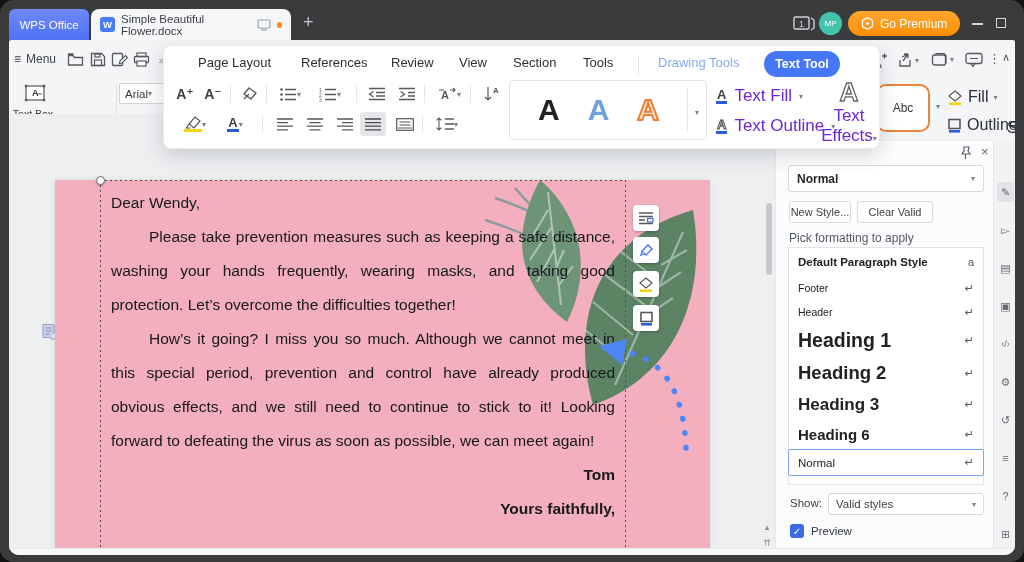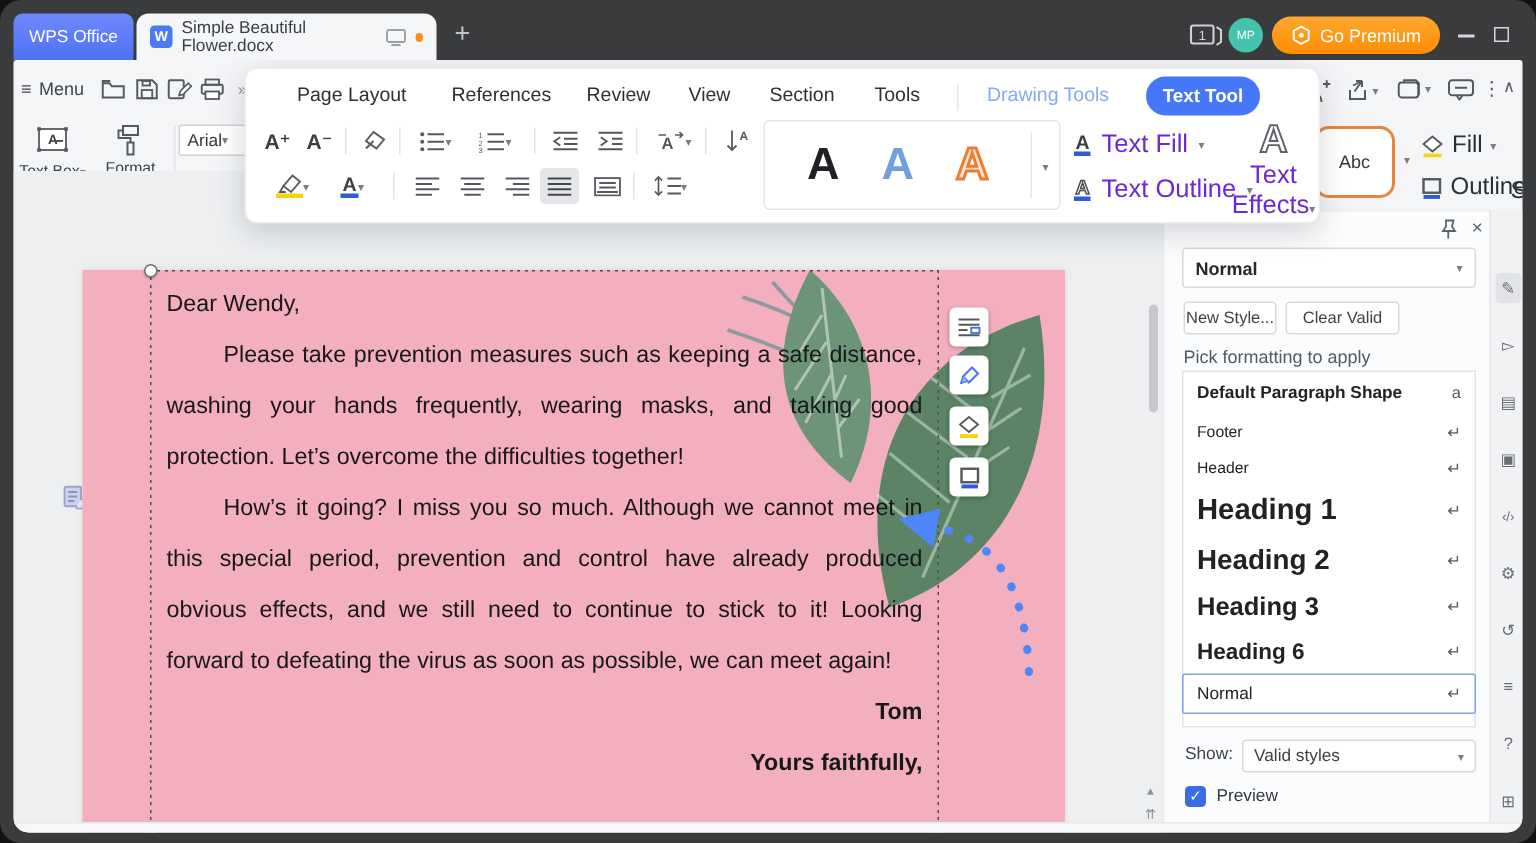--- a/index.html
+++ b/index.html
@@ -174,29 +174,20 @@
             <rect x="3" y="4" width="18" height="14" fill="#fff" stroke="#55585d" stroke-width="1.2"></rect>
             <rect x="1.8" y="2.8" width="2.4" height="2.4" fill="#55585d"></rect>
             <rect x="19.8" y="2.8" width="2.4" height="2.4" fill="#55585d"></rect>
             <rect x="1.8" y="16.8" width="2.4" height="2.4" fill="#55585d"></rect>
             <rect x="19.8" y="16.8" width="2.4" height="2.4" fill="#55585d"></rect>
             <text x="9" y="14" font-size="9" font-weight="bold" fill="#33363b" font-family="Liberation Sans">A</text>
             <line x1="14" y1="12" x2="19" y2="12" stroke="#55585d" stroke-width="1.2"></line>
           </svg>
         <span class="caret" style="margin-top:4px">Text Box</span>
       </div>
-      <div class="bigbtn" style="left:52px;top:2px;width:52px">
-        <svg width="22" height="24" viewBox="0 0 22 24">
-            <path d="M6 2 h10 v6 h-10 z" fill="none" stroke="#55585d" stroke-width="1.3"></path>
-            <path d="M6 5 h-3 v5 h8 v3" fill="none" stroke="#55585d" stroke-width="1.3"></path>
-            <rect x="9" y="13" width="4" height="8" fill="none" stroke="#55585d" stroke-width="1.3"></rect>
-          </svg>
-        <span>Format</span>
-        <span>Painter</span>
-      </div>
       <div class="vdiv" style="left:107px;top:4px;height:62px"></div>
       <div class="fontbox caret">
           <span>Arial</span>
         </div>
       <div class="biu" style="left:114px;font-weight:700">B</div>
       <div class="biu" style="left:132px;font-style:italic;font-family:'Liberation Serif',serif">I</div>
       <div class="biu" style="left:147px;text-decoration:underline">U</div>
     </div>
 
     <div class="abs fpanel">
@@ -498,21 +489,21 @@
         </div>
       <div class="sp-close">×</div>
       <div class="sp-select caret">
           <span>Normal</span>
         </div>
       <div class="sp-btn" style="left:13px;width:62px">New Style...</div>
       <div class="sp-btn" style="left:81px;width:76px">Clear Valid</div>
       <div class="sp-pick">Pick formatting to apply</div>
       <div class="slist">
         <div class="srow s0">
-            <span>Default Paragraph Shape</span>
+            <span>Default Paragraph Style</span>
             <span class="smark">a</span>
           </div>
         <div class="srow s1">
             <span>Footer</span>
             <span class="smark">↵</span>
           </div>
         <div class="srow s2">
             <span>Header</span>
             <span class="smark">↵</span>
           </div>

